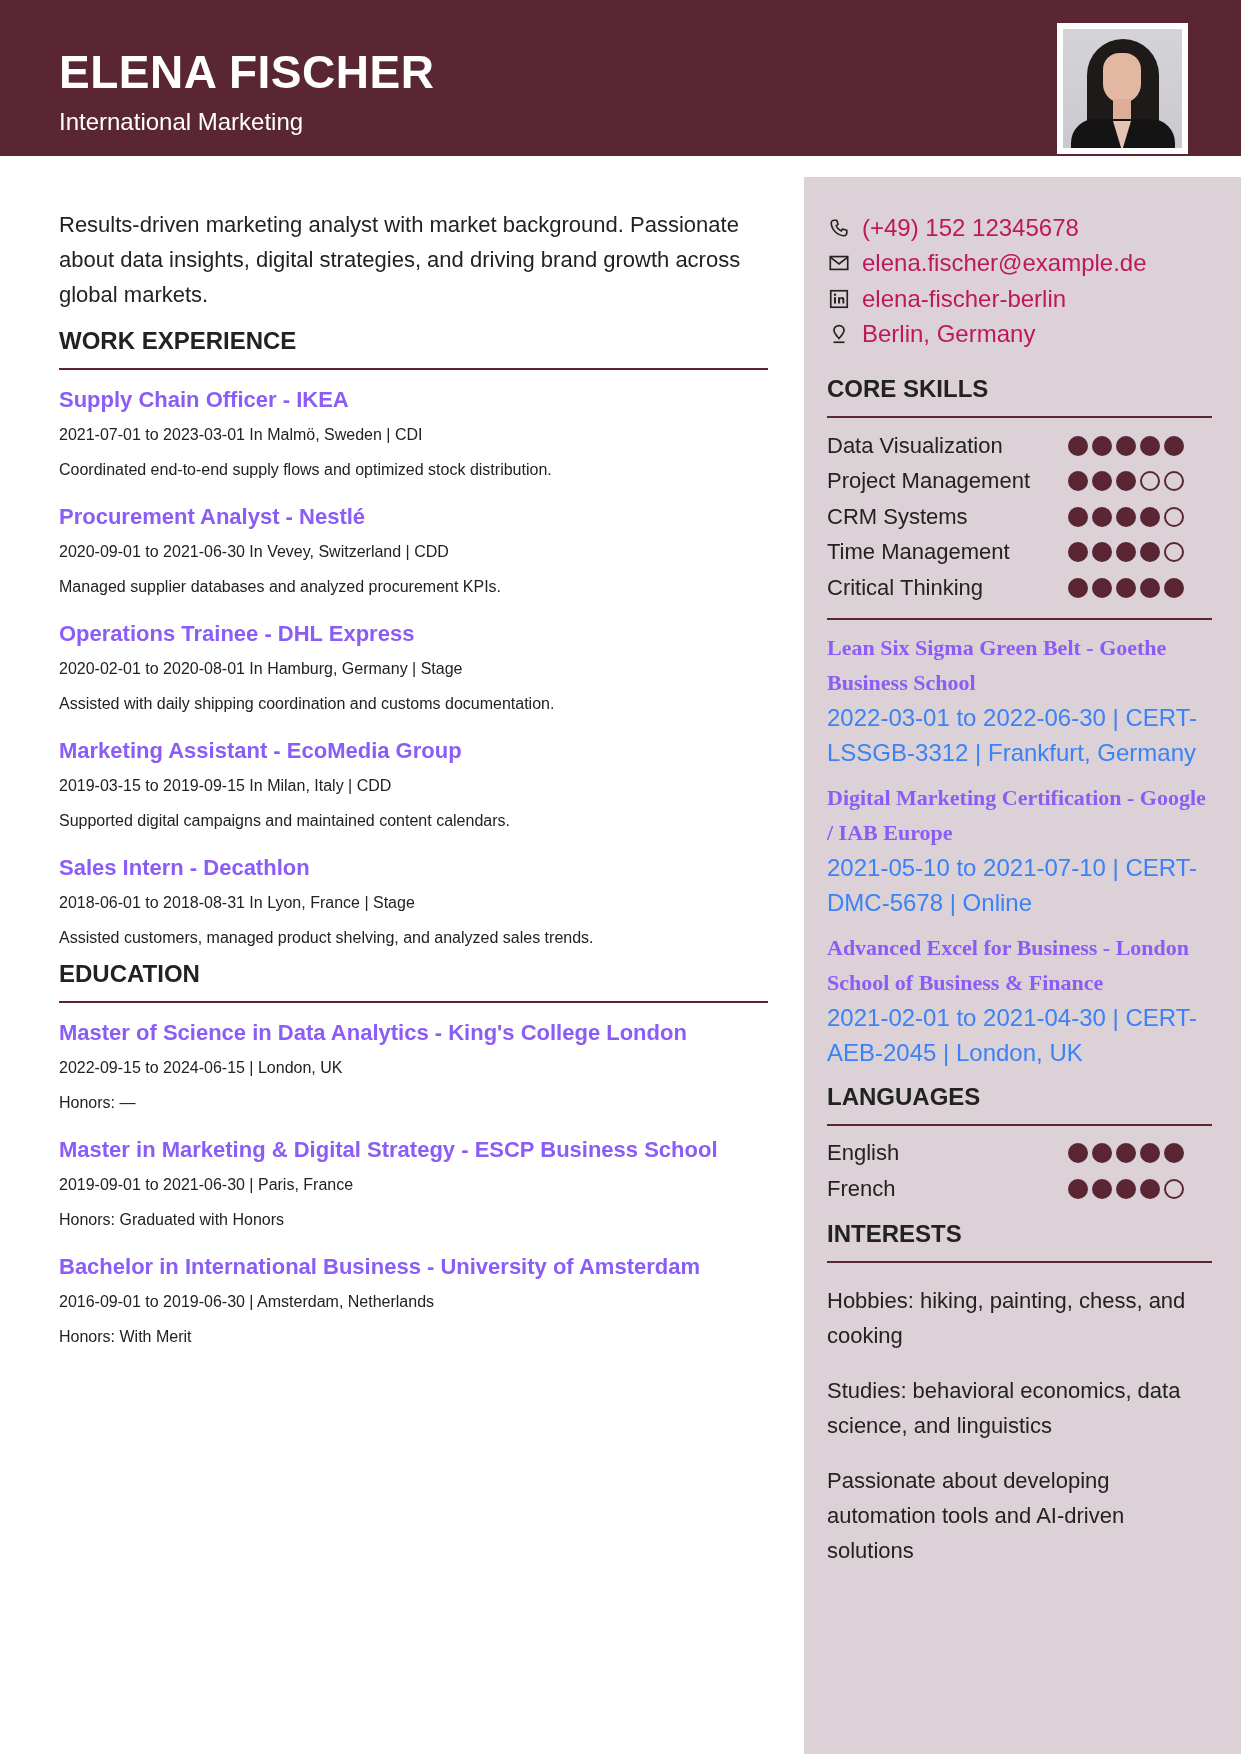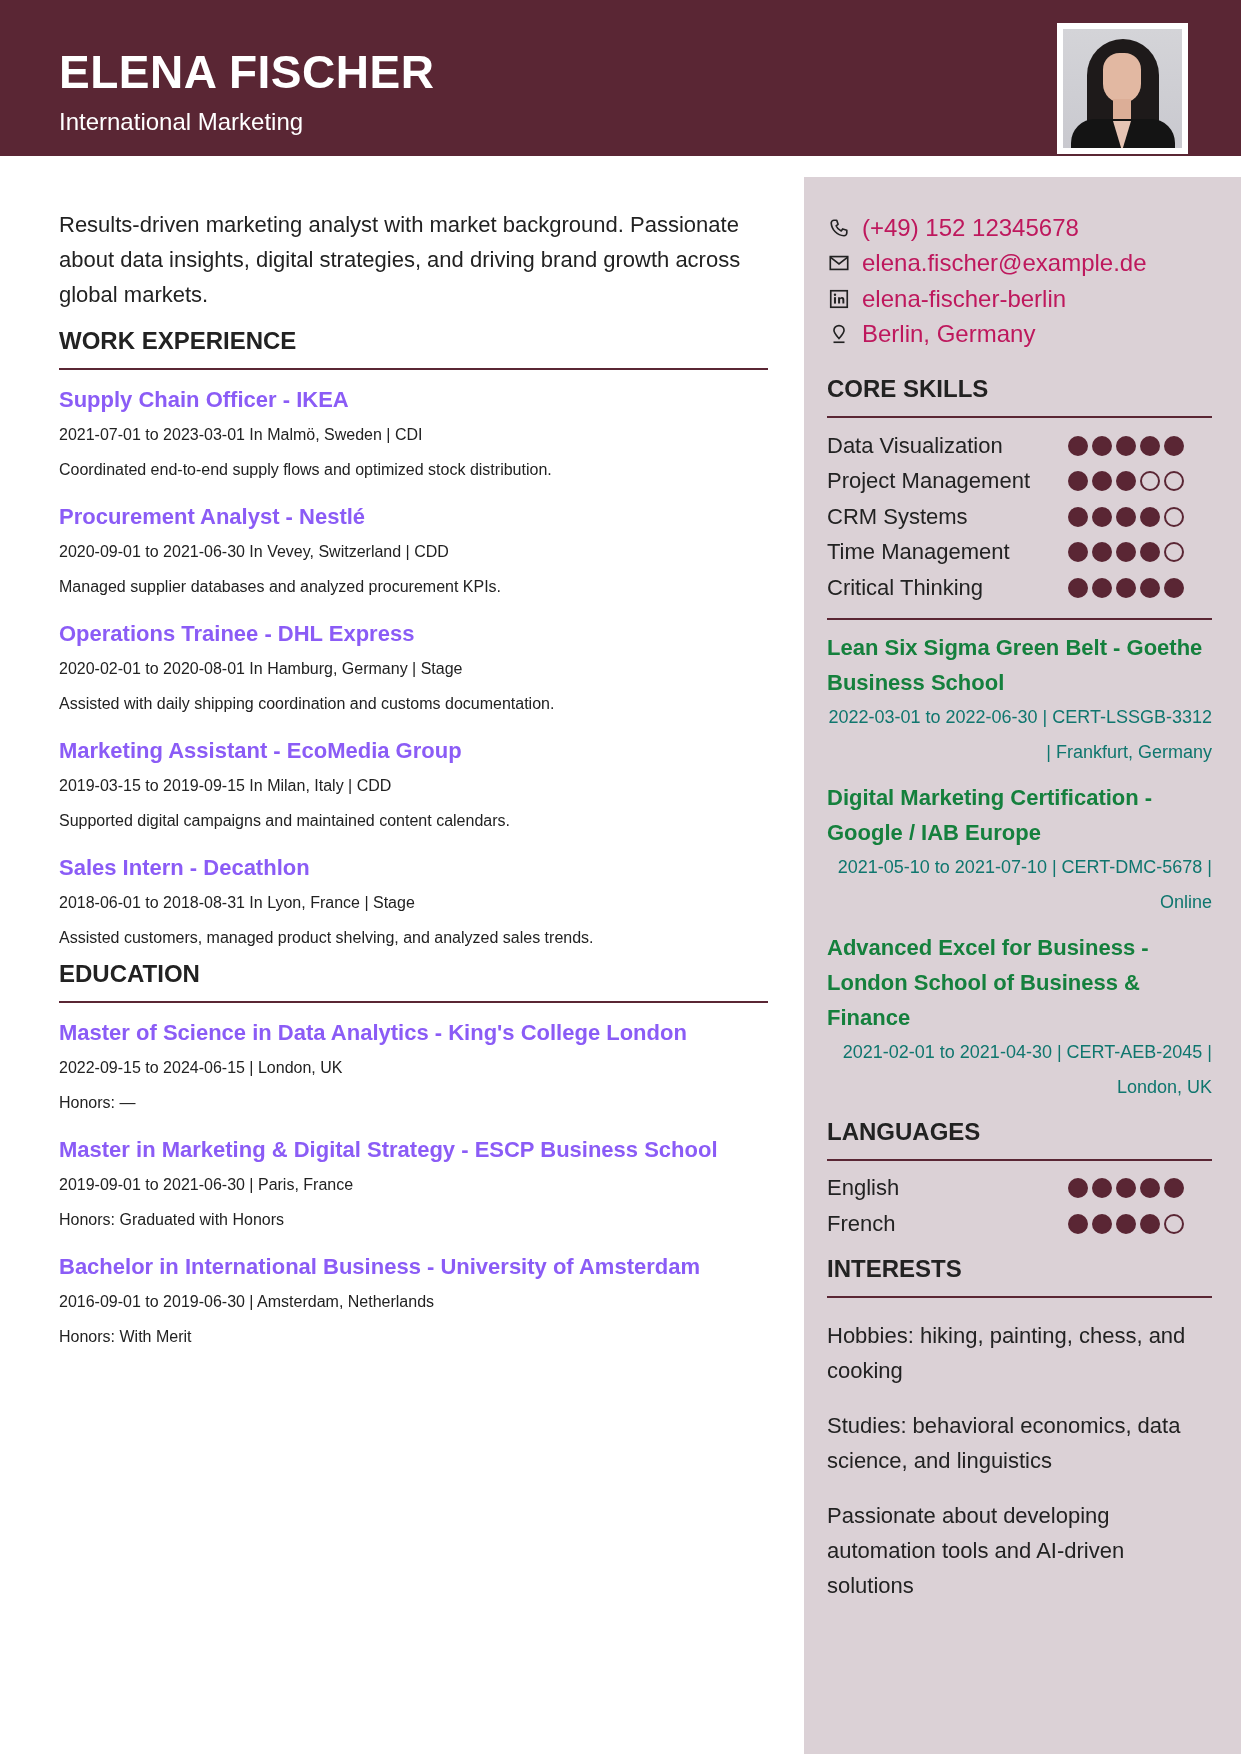--- a/index.html
+++ b/index.html
@@ -35,22 +35,22 @@
 
   .rsec-title { font-size: 24px; font-weight: bold; color: #222; line-height: 30px; margin-top: 18px; }
   .rsec-rule { height: 2px; background: #5a2634; margin-top: 12px; margin-bottom: 10px; }
 
   .rating-row { display: flex; justify-content: space-between; align-items: center; height: 35.5px; font-size: 22px; color: #222; }
   .dots { display: flex; gap: 4px; margin-right: 28px; }
   .dot { width: 20px; height: 20px; border-radius: 50%; border: 2px solid #5a2634; background: #5a2634; }
   .dot.empty { background: transparent; }
 
   .cert { margin-bottom: 10px; }
-  .cert .t { font-size: 22px; font-weight: bold; line-height: 35px; color: #15803d; }
-  .cert .l { font-size: 18px; line-height: 35px; color: #0f766e; text-align: right; }
+  .cert .t { font-size: 22px; font-weight: bold; line-height: 35px; color: #8b5cf6; font-family: Liberation Serif, serif; }
+  .cert .l { font-size: 24px; line-height: 35px; color: #3b82f6; }
 
   .interest { font-size: 22px; line-height: 35px; color: #222; margin-bottom: 10px; margin-top: 20px; }
 </style>
 </head>
 <body>
 
 <div class="header">
   <div class="name">ELENA FISCHER</div>
   <div class="title">International Marketing</div>
   <div class="photo-frame">

